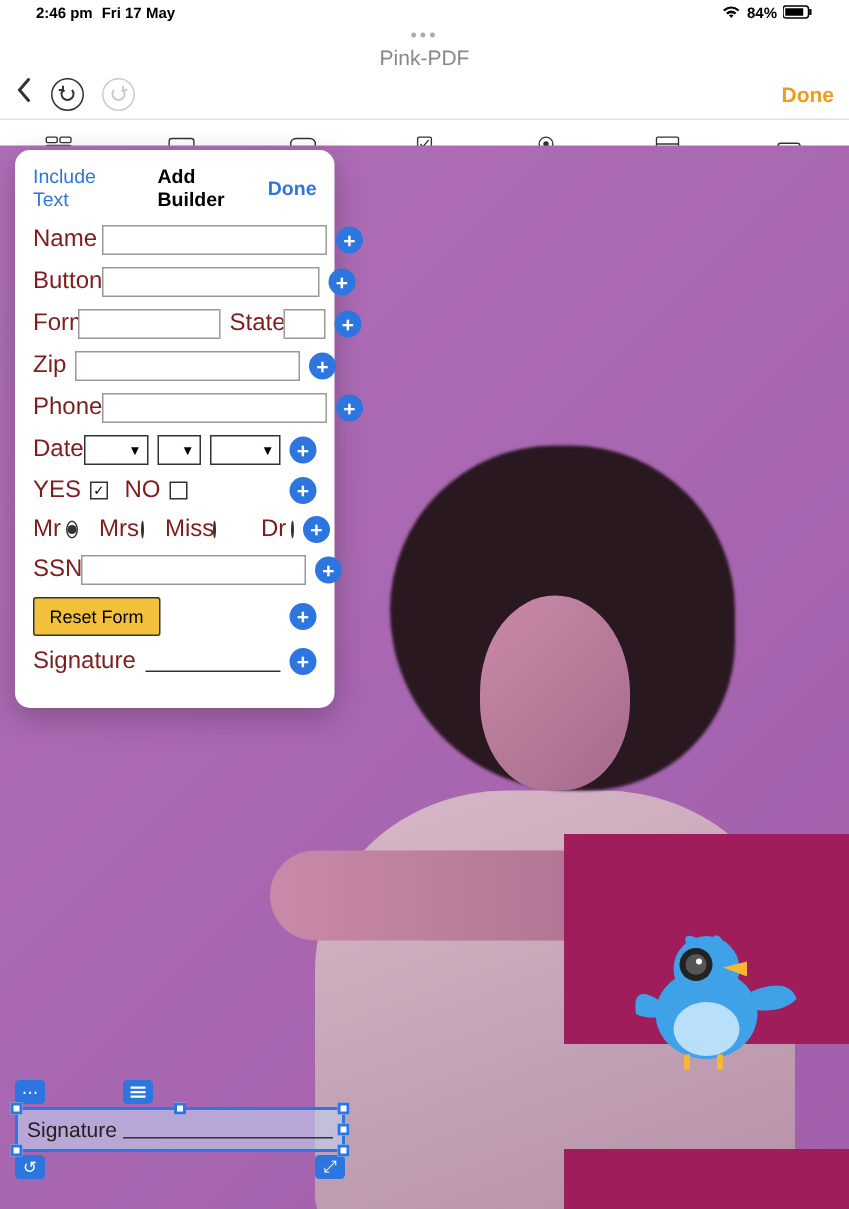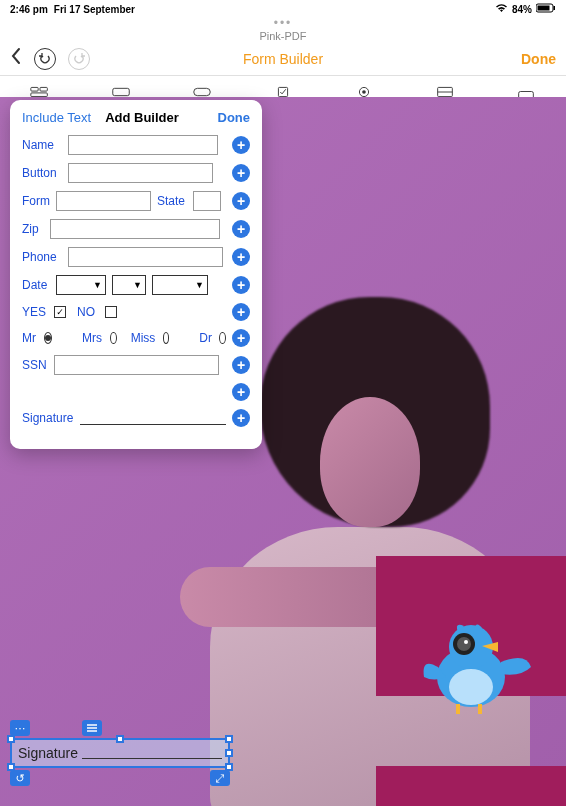--- a/index.html
+++ b/index.html
@@ -1,23 +1,23 @@
 <!DOCTYPE html>
 <html><head>
 <meta charset="utf-8">
 <style>
   * { box-sizing: border-box; margin: 0; padding: 0; font-family: -apple-system, Helvetica, Arial, sans-serif; }
   body { width: 566px; height: 806px; overflow: hidden; background: #fff; position: relative; }
 
-  .status-bar { display:flex; align-items:center; justify-content:space-between; height:18px; padding:0 10px; font-size:10px; font-weight:600; }
+  .status-bar { display:flex; align-items:center; justify-content:space-between; height:18px; padding:0 24px; font-size:10px; font-weight:600; }
   .status-left { display:flex; gap:6px; }
   .status-right { display:flex; align-items:center; gap:4px; }
   .dots { text-align:center; font-size:12px; color:#aaa; letter-spacing:2px; margin-top:-2px; }
 
-  .title-row { text-align:center; font-size:11px; color:#888; }
+  .title-row { text-align:center; font-size:14px; color:#888; }
   .nav-row { display:flex; align-items:center; height:34px; padding:0 10px; border-bottom:1px solid #e0e0e0; position:relative; }
   .nav-left { display:flex; align-items:center; gap:12px; }
   .nav-title { position:absolute; left:0; right:0; text-align:center; font-size:14px; color:#f29b1c; font-weight:500; pointer-events:none; }
   .nav-done { margin-left:auto; color:#f29b1c; font-size:14px; font-weight:600; }
   .chevron { font-size:20px; color:#333; }
   .circ-btn { width:22px; height:22px; border:1.5px solid #333; border-radius:50%; display:flex; align-items:center; justify-content:center; font-size:12px; }
   .circ-btn.disabled { border-color:#ccc; color:#ccc; }
 
   .toolbar { display:flex; height:44px; border-bottom:1px solid #e0e0e0; }
   .tool { flex:1; display:flex; flex-direction:column; align-items:center; justify-content:center; gap:2px; font-size:9px; color:#222; }
@@ -31,27 +31,27 @@
   .face { position:absolute; top:160px; left:230px; width:100px; height:130px; background:linear-gradient(135deg,#c98aa8,#a56b8c); border-radius:50% 50% 45% 45%; }
   .body { position:absolute; top:290px; left:120px; width:320px; height:300px; background:linear-gradient(160deg,#d7b8c8,#b38fa5); border-radius:40% 40% 10% 10%; }
   .arm { position:absolute; top:330px; left:90px; width:300px; height:60px; background:linear-gradient(90deg,#c98aa8,#a56b8c); border-radius:30px; }
 
   .blocks { position:absolute; bottom:0; right:0; }
   .blk1 { position:absolute; bottom:110px; right:0; width:190px; height:140px; background:#a01d5c; }
   .blk2 { position:absolute; bottom:0; right:0; width:190px; height:40px; background:#a01d5c; }
 
   .bird { position:absolute; bottom:80px; right:30px; }
 
-  .popover { position:absolute; top:100px; left:10px; width:252px; background:#fff; border-radius:10px; box-shadow:0 6px 20px rgba(0,0,0,0.25); padding:10px 12px 14px; font-size:12px; }
+  .popover { position:absolute; top:100px; left:10px; width:213px; background:#fff; border-radius:10px; box-shadow:0 6px 20px rgba(0,0,0,0.25); padding:10px 12px 14px; font-size:12px; }
   .pop-tabs { display:flex; align-items:center; margin-bottom:10px; }
   .pop-tab-inactive { color:#2d76e0; font-size:13px; }
   .pop-tab-active { font-weight:700; font-size:13px; margin-left:14px; }
   .pop-done { margin-left:auto; color:#2d76e0; font-weight:600; font-size:13px; }
   .fr { display:flex; align-items:center; margin:8px 0; gap:6px; }
-  .fr label { font-size:12px; color:#1d4ed8; min-width:40px; }
+  .fr label { font-size:16px; color:#7f1d1d; min-width:40px; }
   .fr input[type=text] { border:1px solid #999; height:20px; padding:0 3px; font-size:11px; }
   .plus { width:18px; height:18px; background:#2d76e0; border-radius:50%; color:#fff; display:flex; align-items:center; justify-content:center; font-size:14px; font-weight:700; margin-left:auto; flex:0 0 18px; }
   .dd { border:1px solid #333; height:20px; display:inline-flex; align-items:center; justify-content:flex-end; padding-right:3px; }
   .dd::after { content:"▼"; font-size:9px; }
   .cb { width:12px; height:12px; border:1.5px solid #333; display:inline-flex; align-items:center; justify-content:center; font-size:9px; }
   .rd { width:12px; height:12px; border:1.5px solid #333; border-radius:50%; display:inline-flex; align-items:center; justify-content:center; }
   .rd.sel::after { content:""; width:6px; height:6px; background:#333; border-radius:50%; }
   .reset-btn { background:#f2c03a; border:1px solid #333; padding:5px 10px; font-size:12px; border-radius:2px; }
   .sigline { flex:1; border-bottom:1.5px solid #333; height:14px; }
 
@@ -64,21 +64,21 @@
   .h-mr{top:50%;right:-5px;transform:translateY(-50%)} .h-mt{top:-5px;left:50%;transform:translateX(-50%)}
   .sel-sigline { flex:1; border-bottom:1.5px solid #333; height:12px; margin:0 6px 0 4px; }
   .sel-bottom { display:flex; justify-content:space-between; width:220px; margin-top:2px; }
 </style>
 </head>
 <body>
 
 <div class="status-bar">
   <div class="status-left">
     <span>2:46 pm</span>
-    <span>Fri 17 September</span>
+    <span>Fri 17 May</span>
   </div>
   <div class="status-right">
     <span>
       <svg width="13" height="10" viewBox="0 0 13 10">
           <path d="M6.5 9 L5 7.2 Q6.5 6 8 7.2 Z M3 5.5 Q6.5 2.5 10 5.5 L8.8 6.7 Q6.5 4.8 4.2 6.7 Z M1 3.5 Q6.5 -1 12 3.5 L11 4.5 Q6.5 0.7 2 4.5 Z" fill="#000"></path>
         </svg>
     </span>
     <span>84%</span>
     <span>
       <svg width="20" height="10" viewBox="0 0 20 10">
@@ -103,21 +103,20 @@
       <svg width="12" height="12" viewBox="0 0 12 12">
           <path d="M9 3 A4 4 0 1 1 3 3 L4 4 M3 3 L3 0 M3 3 L0 3" stroke="#333" stroke-width="1.3" fill="none"></path>
         </svg>
     </span>
     <span class="circ-btn disabled">
       <svg width="12" height="12" viewBox="0 0 12 12">
           <path d="M3 3 A4 4 0 1 0 9 3 L8 4 M9 3 L9 0 M9 3 L12 3" stroke="#ccc" stroke-width="1.3" fill="none"></path>
         </svg>
     </span>
   </div>
-  <div class="nav-title">Form Builder</div>
   <div class="nav-done">Done</div>
 </div>
 
 <div class="toolbar">
   <div class="tool">
     <svg viewBox="0 0 24 14">
         <rect x="2" y="2" width="8" height="4" rx="1" fill="none" stroke="#333"></rect>
         <rect x="12" y="2" width="8" height="4" rx="1" fill="none" stroke="#333"></rect>
         <rect x="2" y="8" width="18" height="4" rx="1" fill="none" stroke="#333"></rect>
       </svg>
@@ -267,34 +266,35 @@
   <div class="fr">
     <label style="min-width:26px">YES</label>
     <span class="cb">✓</span>
     <label style="min-width:22px;margin-left:5px">NO</label>
     <span class="cb"></span>
     <span class="plus">+</span>
   </div>
   <div class="fr">
     <label style="min-width:16px">Mr</label>
     <span class="rd sel"></span>
-    <label style="min-width:22px;margin-left:24px">Mrs</label>
+    <label style="min-width:22px;margin-left:8px">Mrs</label>
     <span class="rd"></span>
     <label style="min-width:26px;margin-left:8px">Miss</label>
     <span class="rd"></span>
     <label style="min-width:14px;margin-left:24px">Dr</label>
     <span class="rd"></span>
     <span class="plus">+</span>
   </div>
   <div class="fr">
     <label style="min-width:26px">SSN</label>
     <input type="text" style="width: 165px;">
     <span class="plus">+</span>
   </div>
   <div class="fr">
+    <button class="reset-btn">Reset Form</button>
     <span class="plus">+</span>
   </div>
   <div class="fr">
     <label style="min-width:52px">Signature</label>
     <div class="sigline"></div>
     <span class="plus">+</span>
   </div>
 </div>
 
 </body></html>

